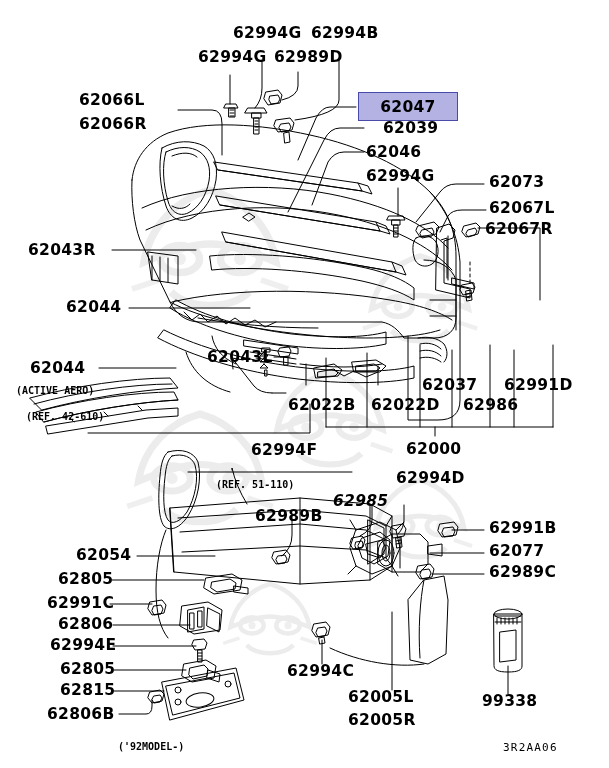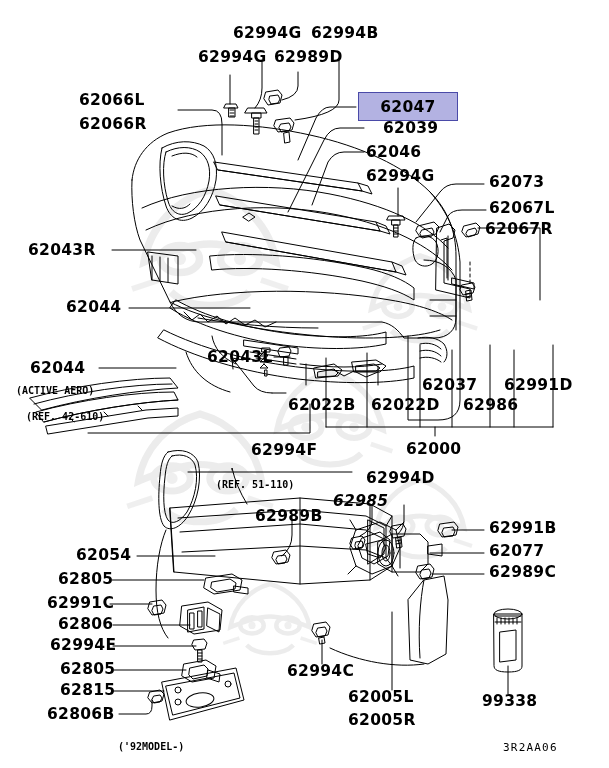--- a/index.html
+++ b/index.html
@@ -438,21 +438,21 @@
   <div class="lbl" style="left:288px;top:398px;">62022B</div>
   <div class="lbl" style="left:371px;top:398px;">62022D</div>
   <div class="lbl" style="left:422px;top:378px;">62037</div>
   <div class="lbl" style="left:463px;top:398px;">62986</div>
   <div class="lbl" style="left:504px;top:378px;">62991D</div>
   <div class="lbl" style="left:406px;top:442px;">62000</div>
 
   <div class="lbl" style="left:251px;top:443px;">62994F</div>
   <div class="lbl mono" style="left:216px;top:480px;">(REF. 51-110)</div>
 
-  <div class="lbl" style="left:366px;top:471px;text-align:center;">62994D</div>
+  <div class="lbl" style="left:396px;top:471px;text-align:center;">62994D</div>
   <div class="lbl" style="left:333px;top:494px;font-style:italic;">62985</div>
   <div class="lbl" style="left:255px;top:509px;">62989B</div>
 
   <div class="lbl" style="left:489px;top:521px;">62991B</div>
   <div class="lbl" style="left:489px;top:544px;">62077</div>
   <div class="lbl" style="left:489px;top:565px;">62989C</div>
 
   <div class="lbl" style="left:76px;top:548px;">62054</div>
   <div class="lbl" style="left:58px;top:572px;">62805</div>
   <div class="lbl" style="left:47px;top:596px;">62991C</div>

